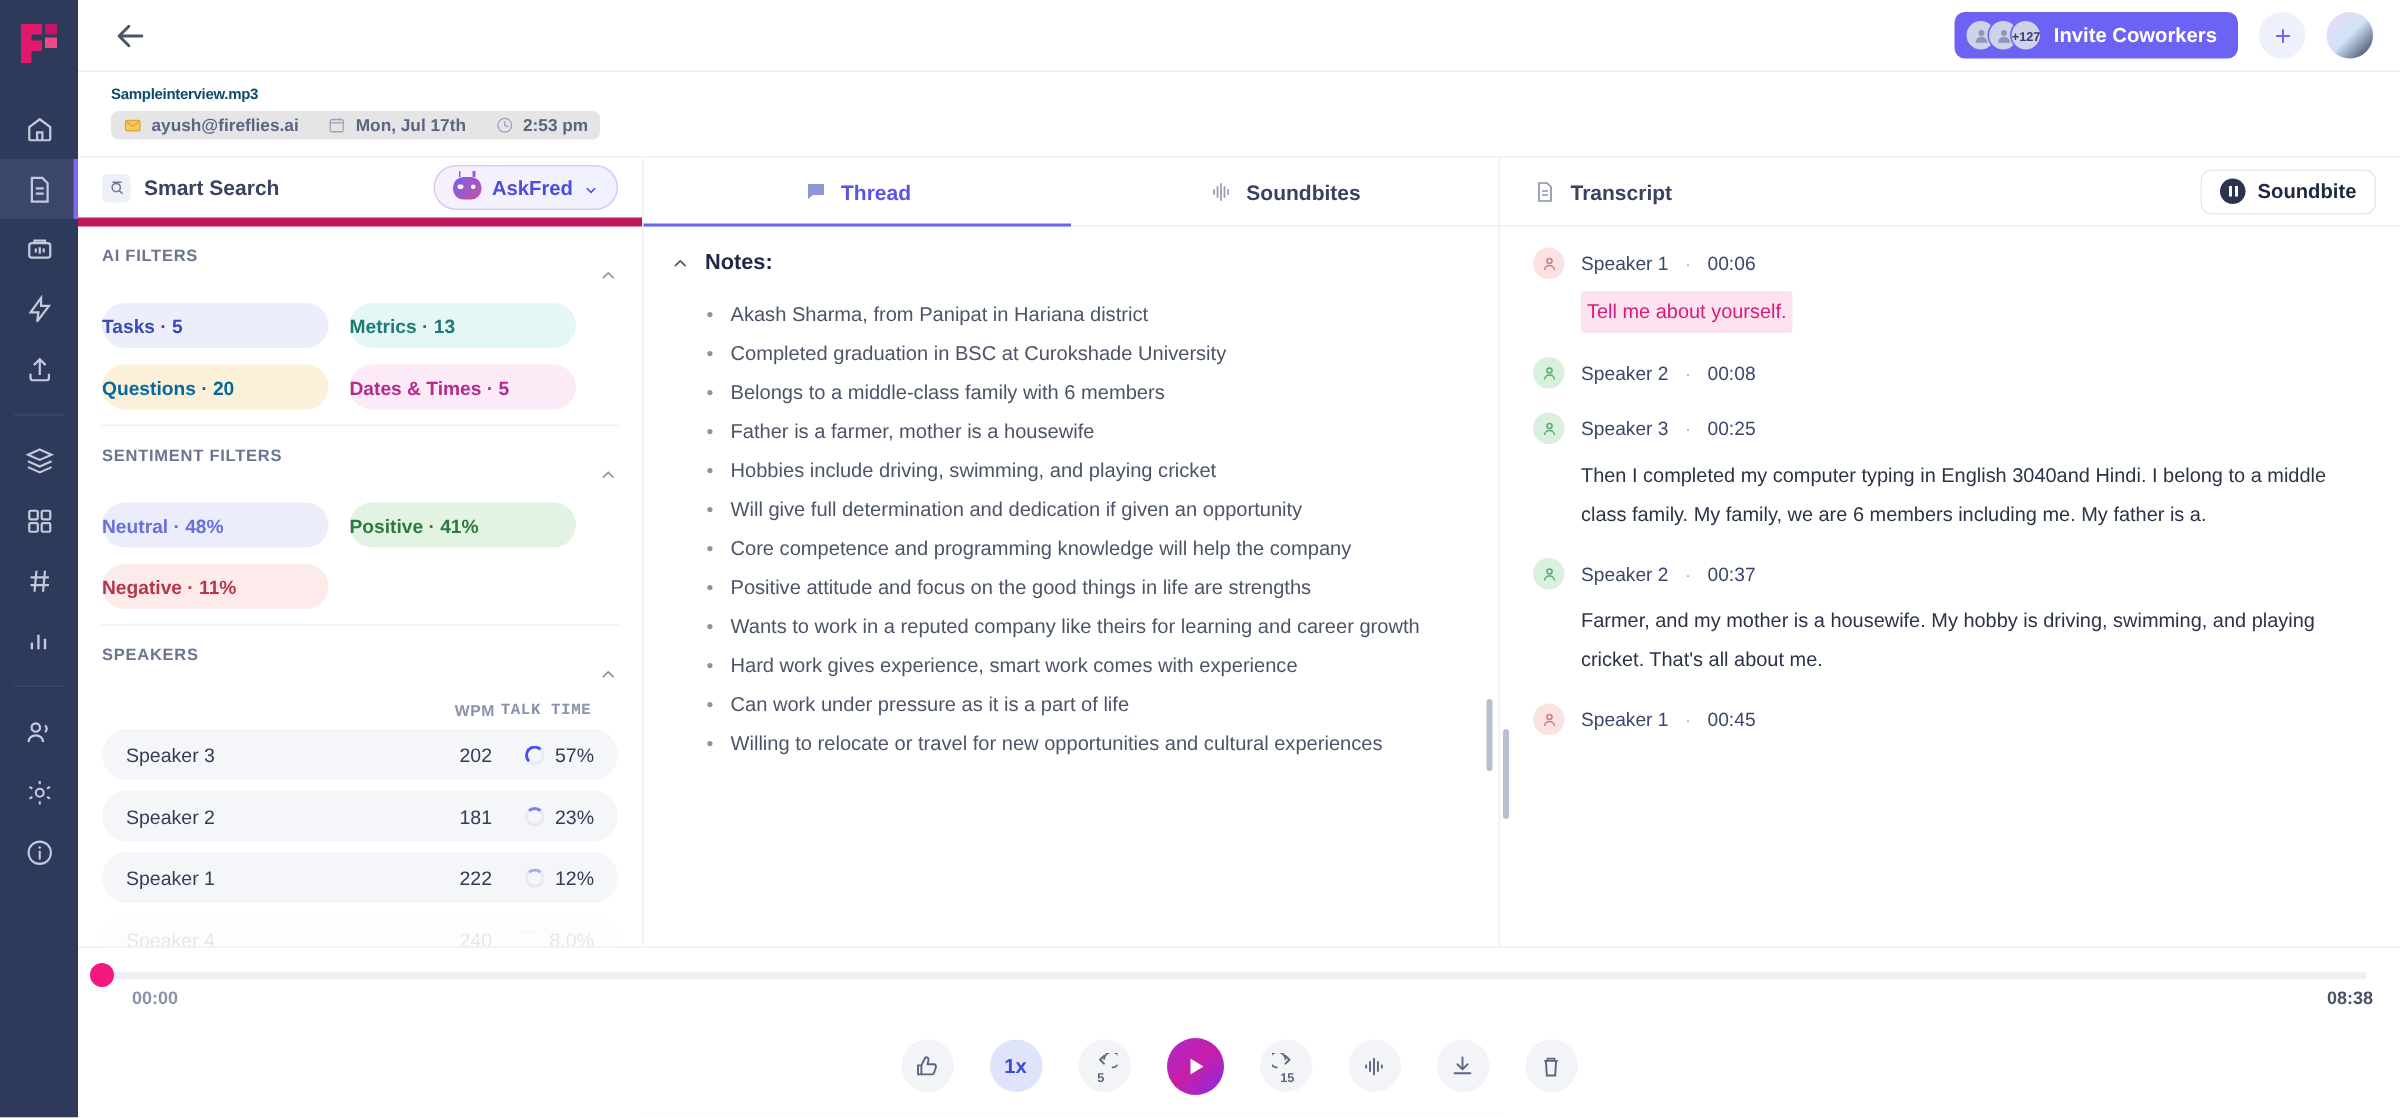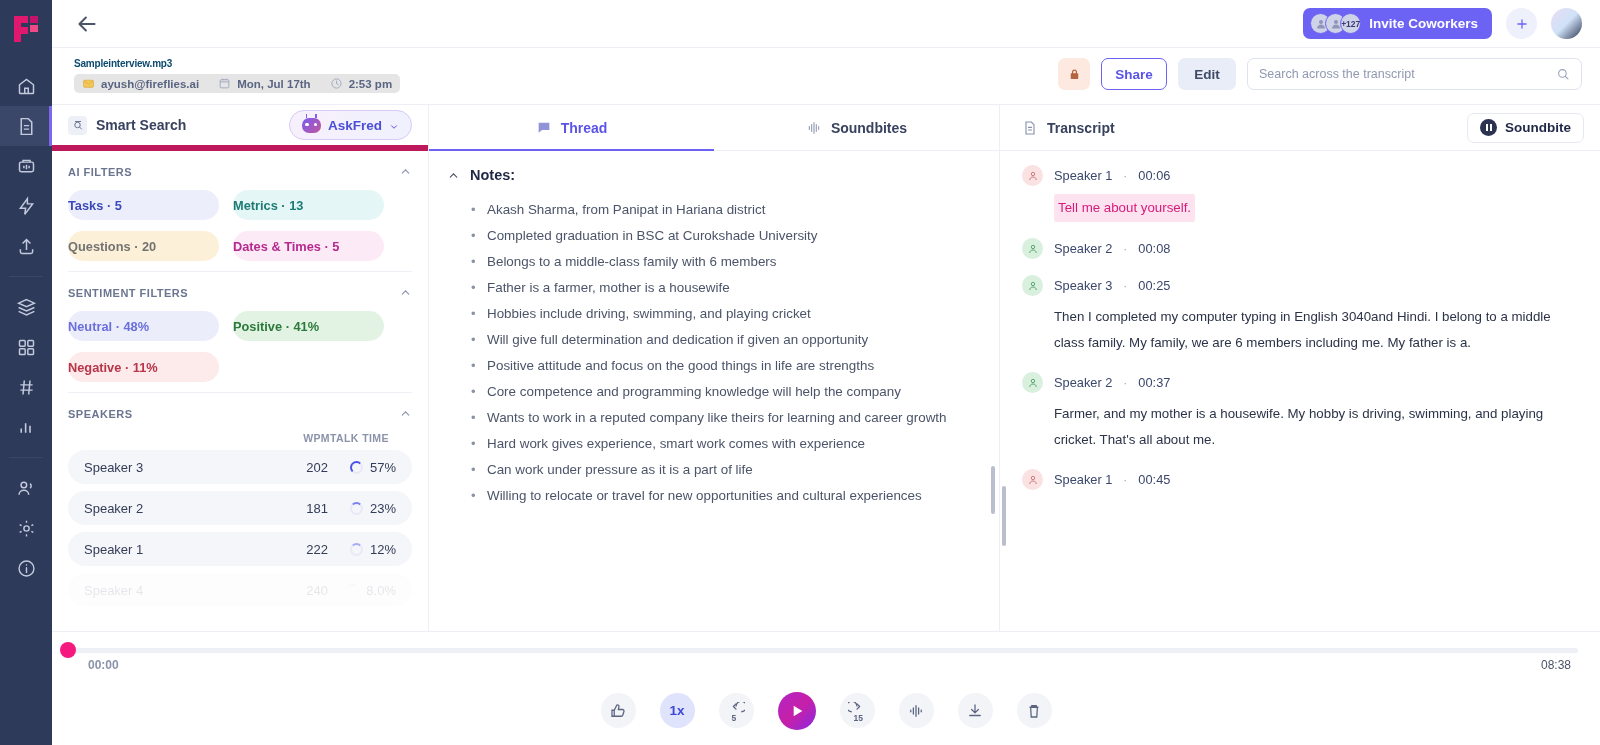--- a/index.html
+++ b/index.html
@@ -151,41 +151,41 @@
   }
   .fred-ic::before { left: 4px; } .fred-ic::after { right: 4px; }
   .fred-eye { position:absolute; top:5px; width:3.5px; height:3.5px; border-radius:50%; background:#fff; }
   .fred-eye.l { left:3.5px; } .fred-eye.r { right:3.5px; }
   .chev { width: 10px; height: 10px; color: #5b53e8; }
 
   .lp-body { flex: 1 1 auto; overflow: hidden; padding: 0 16px; position: relative; }
   .section { padding: 14px 0 10px; }
   .section + .section { border-top: 1px solid #eef0f5; }
   .sec-head {
-    display: flex; align-items: center; margin-bottom: 12px;
+    display: flex; align-items: flex-start; margin-bottom: 12px; flex-direction: column;
   }
   .sec-title { font-size: 11px; font-weight: 700; color: #6b7590; letter-spacing: 0.5px; }
   .caret {
     margin-left: auto; color: #8b93ab; display: flex; cursor: pointer;
   }
   .caret svg { width: 13px; height: 13px; }
   .chips { display: flex; flex-wrap: wrap; gap: 11px 14px; }
   .chip {
     width: 151px; height: 30px; border-radius: 15px;
     display: flex; align-items: center; justify-content: flex-start;
     font-size: 12.8px; font-weight: 600; cursor: pointer;
   }
 
   
   .spk-head-row {
     display: flex; align-items: center; font-size: 10.5px; font-weight: 700;
     color: #8b93ab; letter-spacing: 0.4px; padding: 0 14px 6px 14px;
   }
   .spk-wpm { margin-left: auto; width: 44px; text-align: right; }
-  .spk-tt { width: 68px; text-align: left; }
+  .spk-tt { width: 68px; text-align: center; font-family: Liberation Mono, monospace; }
   .spk-row {
     display: flex; align-items: center; height: 34px;
     background: #f5f6f9; border-radius: 17px; margin-bottom: 7px;
     padding: 0 16px; font-size: 13px; color: #333c58;
   }
   .spk-name { font-weight: 400; }
   .spk-v1 { margin-left: auto; width: 44px; text-align: right; color: #3b4considered; }
   .spk-v1 { color: #333c58; }
   .spk-v2 { width: 68px; text-align: right; display: flex; align-items: center; justify-content: flex-end; gap: 7px; }
   .donut { width: 13px; height: 13px; border-radius: 50%; display:block; }
@@ -274,21 +274,21 @@
   .track-row { position: relative; height: 44px; }
   .track {
     position: absolute; left: 14px; right: 22px; top: 16px; height: 5px;
     background: #eef0f6; border-radius: 3px;
   }
   .track-knob {
     position: absolute; left: 8px; top: 10px; width: 16px; height: 16px; border-radius: 50%;
     background: #f5197f; cursor: pointer;
   }
   .time-left { position: absolute; left: 36px; top: 26px; font-size: 12px; color: #8b93ab; font-weight: 600; }
-  .time-right { position: absolute; right: 29px; top: 26px; font-size: 12px; color: #4a5368; font-weight: 400; }
+  .time-right { position: absolute; right: 18px; top: 26px; font-size: 12px; color: #4a5368; font-weight: 700; }
   .ctrl-row { flex: 1; display: flex; align-items: center; justify-content: center; gap: 24px; }
   .ctrl {
     width: 35px; height: 35px; border-radius: 50%; background: #f3f4f8;
     display: flex; align-items: center; justify-content: center; color: #5c6580; cursor: pointer;
   }
   .ctrl svg { width: 18px; height: 18px; }
   .ctrl.speed { background: #dfe3fb; color: #3b49d8; font-size: 13.5px; font-weight: 700; text-align: center; }
   .ctrl.play {
     width: 38px; height: 38px;
     background: linear-gradient(135deg,#b026c6 0%,#c61fa8 50%,#8b2be2 100%);
@@ -452,38 +452,20 @@
           <span class="dot-sep"></span>
           <span class="meta-ic">
               <svg viewBox="0 0 24 24" fill="none" stroke="currentColor" stroke-width="1.6">
                 <circle cx="12" cy="12" r="8.5"></circle>
                 <path d="M12 7.5V12l3.5 2" stroke-linecap="round"></path>
               </svg>
             </span>
           <span>2:53 pm</span>
         </div>
       </div>
-      <div class="title-right">
-        <div class="lock-btn">
-          <svg viewBox="0 0 24 24" fill="currentColor" style="width:15px;height:15px">
-              <path d="M8 10V8a4 4 0 0 1 8 0v2h1a1 1 0 0 1 1 1v7a1 1 0 0 1-1 1H7a1 1 0 0 1-1-1v-7a1 1 0 0 1 1-1zm2 0h4V8a2 2 0 0 0-4 0z"></path>
-            </svg>
-        </div>
-        <div class="share-btn">Share</div>
-        <div class="edit-btn">Edit</div>
-        <div class="search-box">
-          <input type="text" placeholder="Search across the transcript" style="">
-          <span class="s-ic">
-              <svg viewBox="0 0 24 24" fill="none" stroke="currentColor" stroke-width="1.9">
-                <circle cx="11" cy="11" r="6.5"></circle>
-                <path d="M16 16l4.5 4.5" stroke-linecap="round"></path>
-              </svg>
-            </span>
-        </div>
-      </div>
     </div>
 
     <div class="panels">
 
       <div class="panel-left">
         <div class="lp-head">
           <div class="lp-head-title">
             <span class="smart-ic">
                 <svg viewBox="0 0 24 24" fill="none" stroke="currentColor" stroke-width="2">
                   <circle cx="11" cy="12" r="5.5"></circle>
@@ -516,21 +498,21 @@
                   </svg>
                 </span>
             </div>
             <div class="chips">
               <div class="chip" style="background:#eceefc;color:#3b49b8">
                   <span>Tasks · 5</span>
                 </div>
               <div class="chip" style="background:#e4f7f6;color:#1d7a74">
                   <span>Metrics · 13</span>
                 </div>
-              <div class="chip" style="background:#fdf0d8;color:#737373">
+              <div class="chip" style="background:#fdf0d8;color:#0369a1">
                   <span>Questions · 20</span>
                 </div>
               <div class="chip" style="background:#fceaf6;color:#b42a8e">
                   <span>Dates &amp; Times · 5</span>
                 </div>
             </div>
           </div>
 
           <div class="section">
             <div class="sec-head">
@@ -633,22 +615,22 @@
               </span>
             <span class="notes-title">Notes:</span>
           </div>
           <ul class="notes-list">
             <li>Akash Sharma, from Panipat in Hariana district</li>
             <li>Completed graduation in BSC at Curokshade University</li>
             <li>Belongs to a middle-class family with 6 members</li>
             <li>Father is a farmer, mother is a housewife</li>
             <li>Hobbies include driving, swimming, and playing cricket</li>
             <li>Will give full determination and dedication if given an opportunity</li>
+            <li>Core competence and programming knowledge will help the company</li>
             <li>Positive attitude and focus on the good things in life are strengths</li>
-            <li>Core competence and programming knowledge will help the company</li>
             <li>Wants to work in a reputed company like theirs for learning and career growth</li>
             <li>Hard work gives experience, smart work comes with experience</li>
             <li>Can work under pressure as it is a part of life</li>
             <li>Willing to relocate or travel for new opportunities and cultural experiences</li>
           </ul>
           <div class="mid-scroll" style="top:315px;height:48px"></div>
         </div>
 
         <div class="comment-bar">
           <span class="ph">Make a comment</span>

